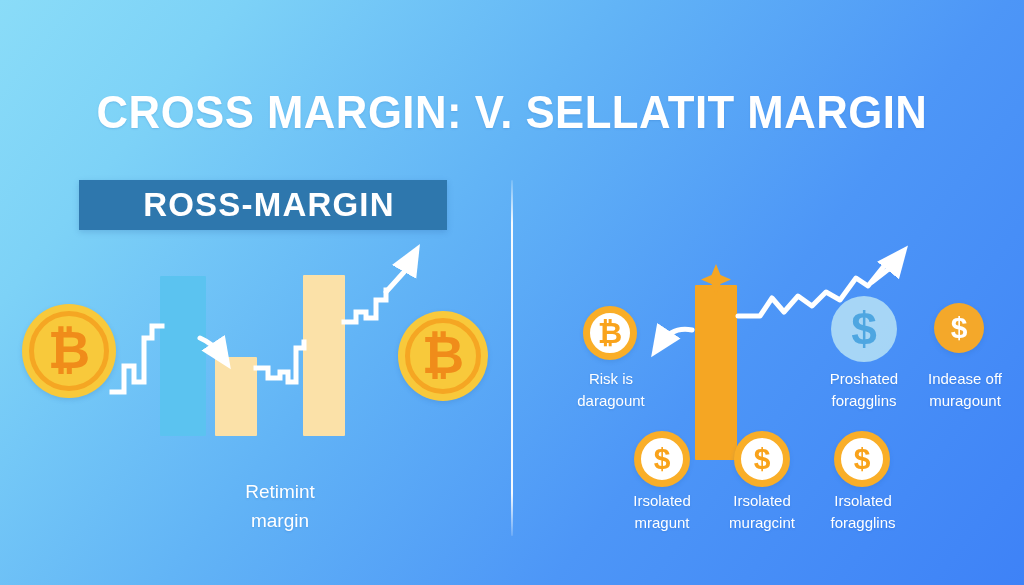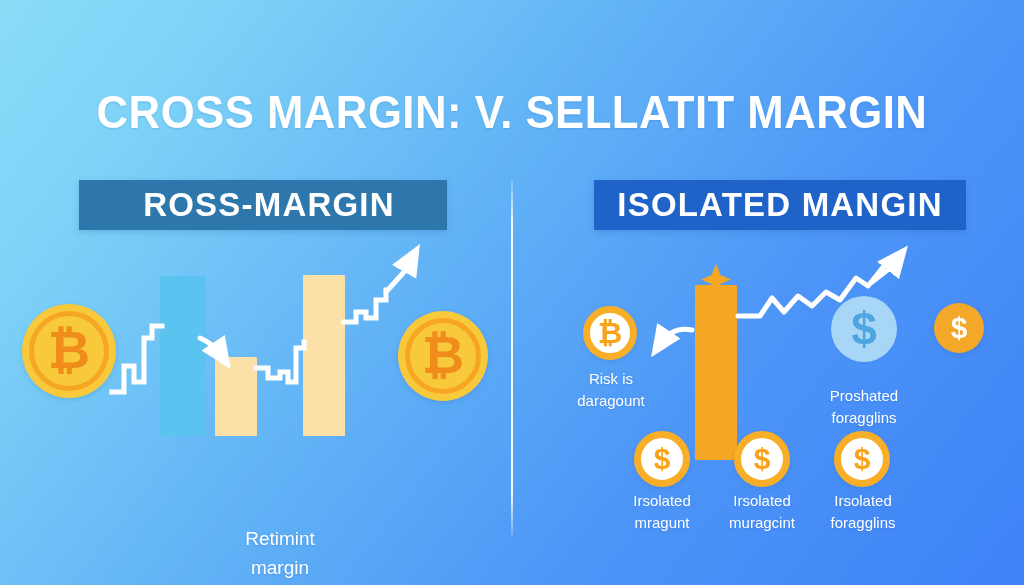--- a/index.html
+++ b/index.html
@@ -197,26 +197,25 @@
   </div>
 
   <div class="bar" style="left:160px; top:276px; width:46px; height:160px; background:#5BC3F0;"></div>
   <div class="bar" style="left:215px; top:357px; width:42px; height:79px; background:#FBE1A8;"></div>
   <div class="bar" style="left:303px; top:275px; width:42px; height:161px; background:#FBE1A8;"></div>
 
   <div class="coin coin-btc-big" style="left:398px; top:311px; width:90px; height:90px;">
     <span class="glyph">₿</span>
   </div>
 
-  <div class="caption caption-big" style="left:180px; top:478px; width:200px;margin-top:47px;">
+  <div class="caption caption-big" style="left:180px; top:478px; width:200px;">
     <div>Retimint</div>
     <div>margin</div>
   </div>
 
-  <div class="banner banner-right">ISOLATED MANGIN</div>
 
   <div class="bar" style="left:695px; top:285px; width:42px; height:175px; background:#F5A623;"></div>
 
   <div class="coin coin-ring" style="left:583px; top:306px; width:54px; height:54px;">
     <span class="glyph">₿</span>
   </div>
 
   <div class="coin coin-pale" style="left:831px; top:296px; width:66px; height:66px;">
     <span class="glyph">$</span>
   </div>
@@ -232,23 +231,27 @@
     <span class="glyph">$</span>
   </div>
   <div class="coin coin-ring" style="left:834px; top:431px; width:56px; height:56px;">
     <span class="glyph">$</span>
   </div>
 
   <div class="caption" style="left:563px; top:368px; width:96px;">
     <div>Risk is</div>
     <div>daragount</div>
   </div>
-  <div class="caption" style="left:812px; top:368px; width:104px;margin-top:17px;">
+  <div class="caption" style="left:812px; top:368px; width:104px;">
     <div>Proshated</div>
     <div>foragglins</div>
+  </div>
+  <div class="caption" style="left:916px; top:368px; width:98px;">
+    <div>Indease off</div>
+    <div>muragount</div>
   </div>
   <div class="caption" style="left:613px; top:490px; width:98px;">
     <div>Irsolated</div>
     <div>mragunt</div>
   </div>
   <div class="caption" style="left:710px; top:490px; width:104px;">
     <div>Irsolated</div>
     <div>muragcint</div>
   </div>
   <div class="caption" style="left:812px; top:490px; width:102px;">

